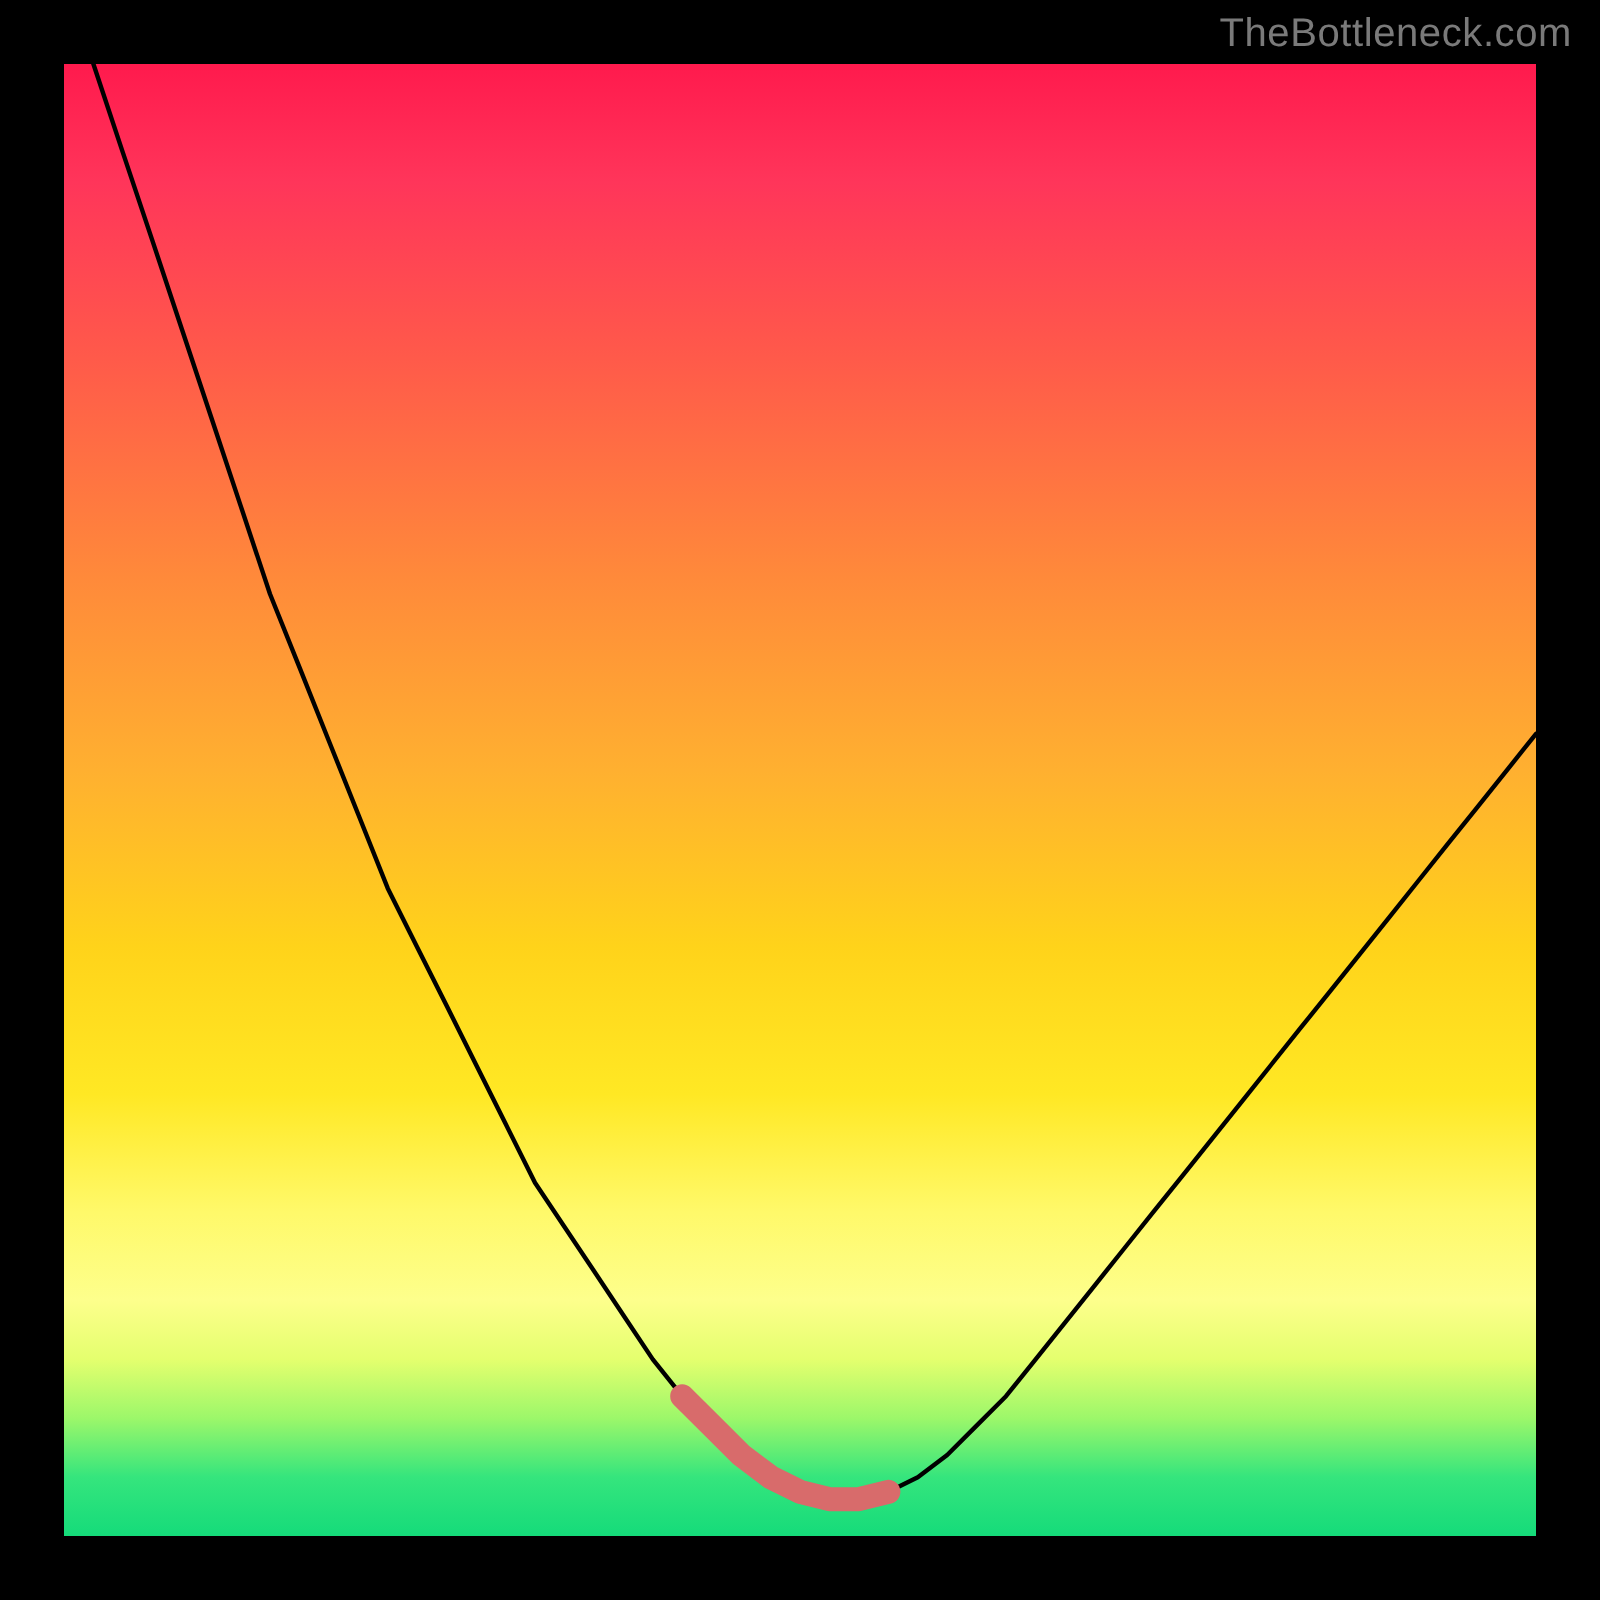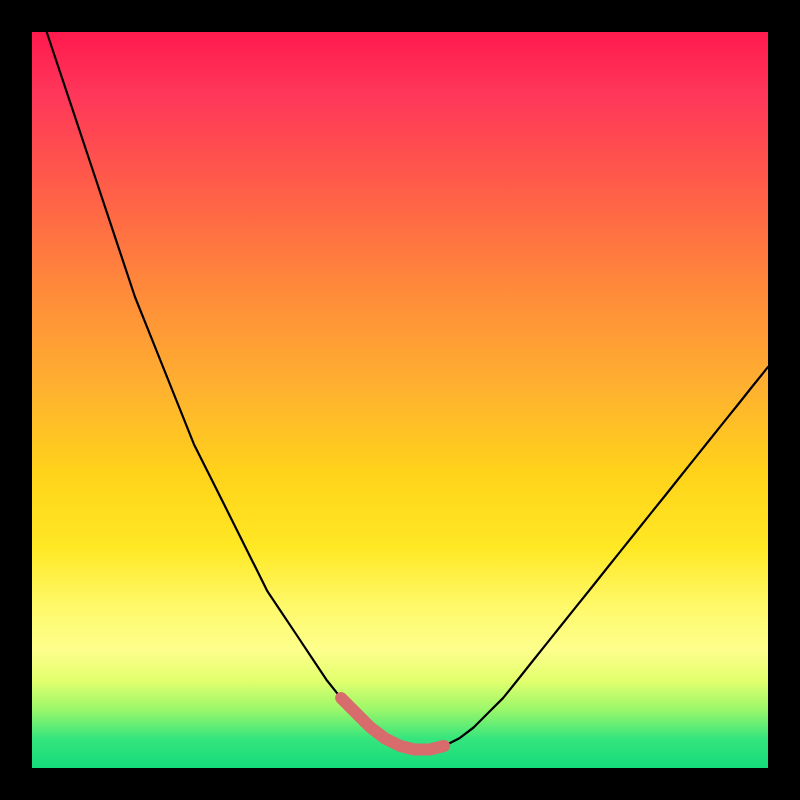--- a/index.html
+++ b/index.html
@@ -65,13 +65,14 @@
 </head>
 <body>
 
 <div class="frame">
   <div class="plot">
     <svg class="curve" viewBox="0 0 736 736">
       <path id="curve-path" fill="none" stroke="#000" stroke-width="2.2" stroke-linecap="round" stroke-linejoin="round" d="M 14.7 0.0 L 29.4 44.2 L 44.2 88.3 L 58.9 132.5 L 73.6 176.6 L 88.3 220.8 L 103.0 265.0 L 117.8 301.8 L 132.5 338.6 L 147.2 375.4 L 161.9 412.2 L 176.6 441.6 L 191.4 471.0 L 206.1 500.5 L 220.8 529.9 L 235.5 559.4 L 250.2 581.4 L 265.0 603.5 L 279.7 625.6 L 294.4 647.7 L 309.1 666.1 L 323.8 680.8 L 338.6 695.5 L 353.3 706.6 L 368.0 713.9 L 382.7 717.6 L 397.4 717.6 L 412.2 713.9 L 426.9 706.6 L 441.6 695.5 L 456.3 680.8 L 471.0 666.1 L 485.8 647.7 L 500.5 629.3 L 515.2 610.9 L 529.9 592.5 L 544.6 574.1 L 559.4 555.7 L 574.1 537.3 L 588.8 518.9 L 603.5 500.5 L 618.2 482.1 L 633.0 463.7 L 647.7 445.3 L 662.4 426.9 L 677.1 408.5 L 691.8 390.1 L 706.6 371.7 L 721.3 353.3 L 736.0 334.9 "></path>
       <path id="highlight-path" fill="none" stroke="#d86b6b" stroke-width="12" stroke-linecap="round" stroke-linejoin="round" d="M 309.1 666.1 L 323.8 680.8 L 338.6 695.5 L 353.3 706.6 L 368.0 713.9 L 382.7 717.6 L 397.4 717.6 L 412.2 713.9 "></path>
     </svg>
   </div>
+  <div class="watermark">TheBottleneck.com</div>
 </div>
 
 </body></html>

